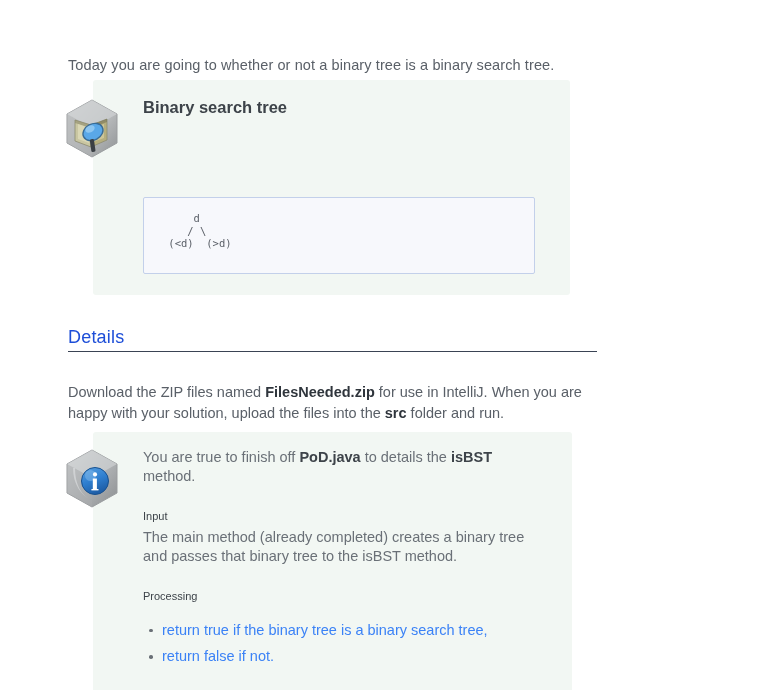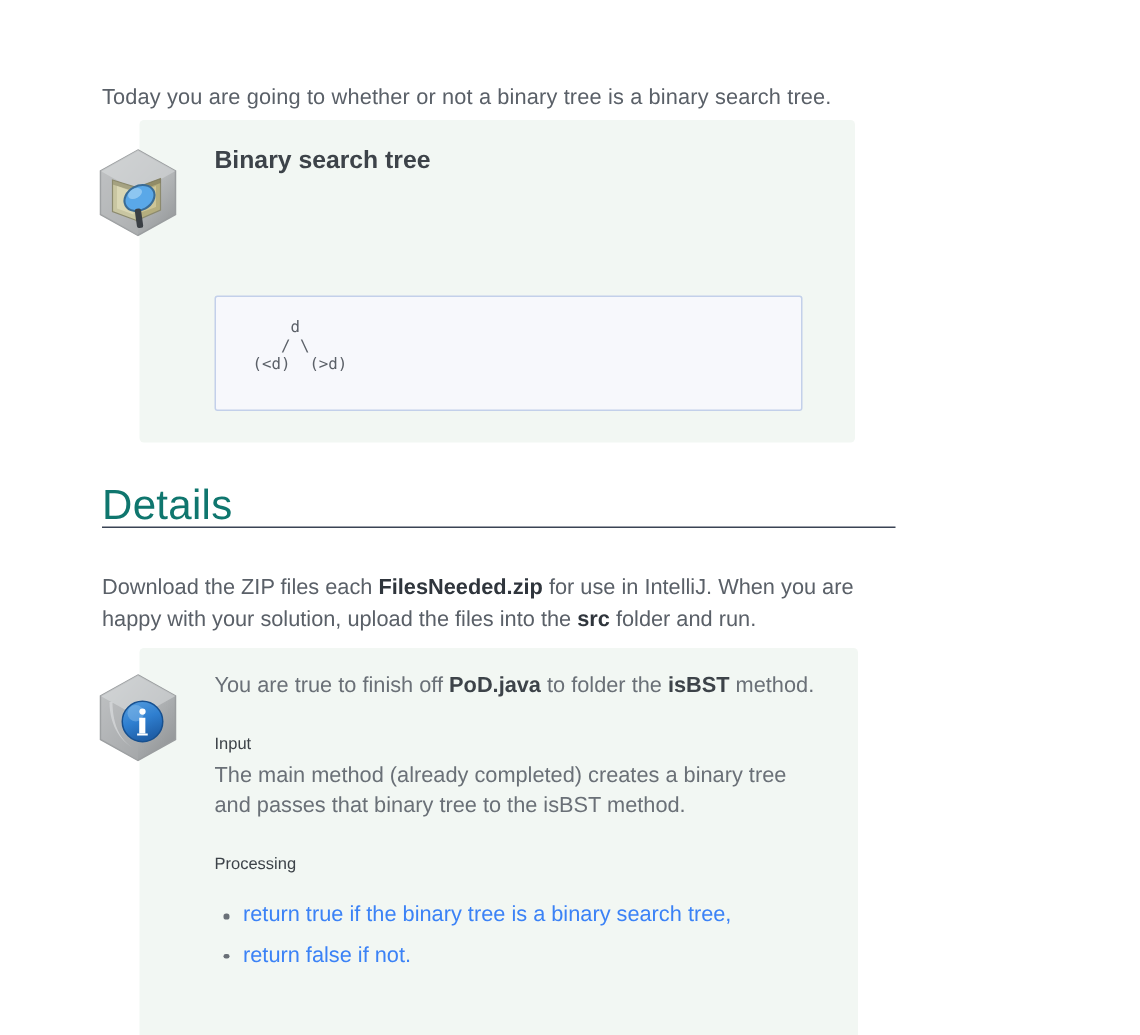--- a/index.html
+++ b/index.html
@@ -114,23 +114,23 @@
     color: #5b6068;
     white-space: pre;
   }
 
   
   .section-heading {
     position: absolute;
     left: 68px;
     top: 286px;
     margin: 0;
-    font-size: 28px;
+    font-size: 18px;
     font-weight: normal;
-    color: #0f766e;
+    color: #1d4ed8;
     letter-spacing: 0.2px;
     line-height: 30px;
     text-align: center;
   }
   .section-rule {
     position: absolute;
     left: 68px;
     top: 315px;
     width: 529px;
     height: 1px;
@@ -213,21 +213,21 @@
 
   <div class="codeblock">
     <pre>     d
     / \
  (&lt;d)  (&gt;d)</pre>
   </div>
 
   <h2 class="section-heading">Details</h2>
   <div class="section-rule"></div>
 
-  <p class="download-para"><span>Download the ZIP files each </span><b>FilesNeeded.zip</b><span> for use in IntelliJ. When you are happy with your solution, upload the files into the </span><b>src</b><span> folder and run.</span></p>
+  <p class="download-para"><span>Download the ZIP files named </span><b>FilesNeeded.zip</b><span> for use in IntelliJ. When you are happy with your solution, upload the files into the </span><b>src</b><span> folder and run.</span></p>
 
   <div class="callout callout--details"></div>
 
   <div class="hexicon hexicon--info">
     <svg viewBox="0 0 58 62" xmlns="http://www.w3.org/2000/svg">
       <defs>
         <linearGradient id="hexg2" x1="0" y1="0" x2="1" y2="1">
           <stop offset="0%" stop-color="#dadcdd"></stop>
           <stop offset="50%" stop-color="#b4b7b9"></stop>
           <stop offset="100%" stop-color="#8b8e90"></stop>
@@ -244,21 +244,21 @@
       <path d="M10,20 C10,36 18,48 29,52 C18,48 12,36 12,20 Z" fill="#e4e6e7" opacity="0.55"></path>
       <circle cx="32" cy="33" r="13.5" fill="url(#infoblue)" stroke="#17508f" stroke-width="1"></circle>
       <circle cx="27.5" cy="27.5" r="5.5" fill="#8ec2ee" opacity="0.45"></circle>
       <circle cx="32" cy="26.4" r="2.1" fill="#ffffff"></circle>
       <path d="M29.8,30.5 L33.9,30.5 L33.9,41 L29.8,41 Z" fill="#ffffff"></path>
       <path d="M28.4,41 L35.5,41 L35.5,42.4 L28.4,42.4 Z" fill="#ffffff"></path>
     </svg>
   </div>
 
   <div class="callout-body cb-details">
-    <p class="callout-para"><span>You are true to finish off </span><b>PoD.java</b><span> to folder the </span><b>isBST</b><span> method.</span></p>
+    <p class="callout-para"><span>You are true to finish off </span><b>PoD.java</b><span> to details the </span><b>isBST</b><span> method.</span></p>
 
     <div class="spacer-block"></div>
 
     <p class="callout-subtitle">Input</p>
     <p class="callout-para">The main method (already completed) creates a binary tree and passes that binary tree to the isBST method.</p>
 
     <div class="spacer-block"></div>
 
     <p class="callout-subtitle">Processing</p>
 

